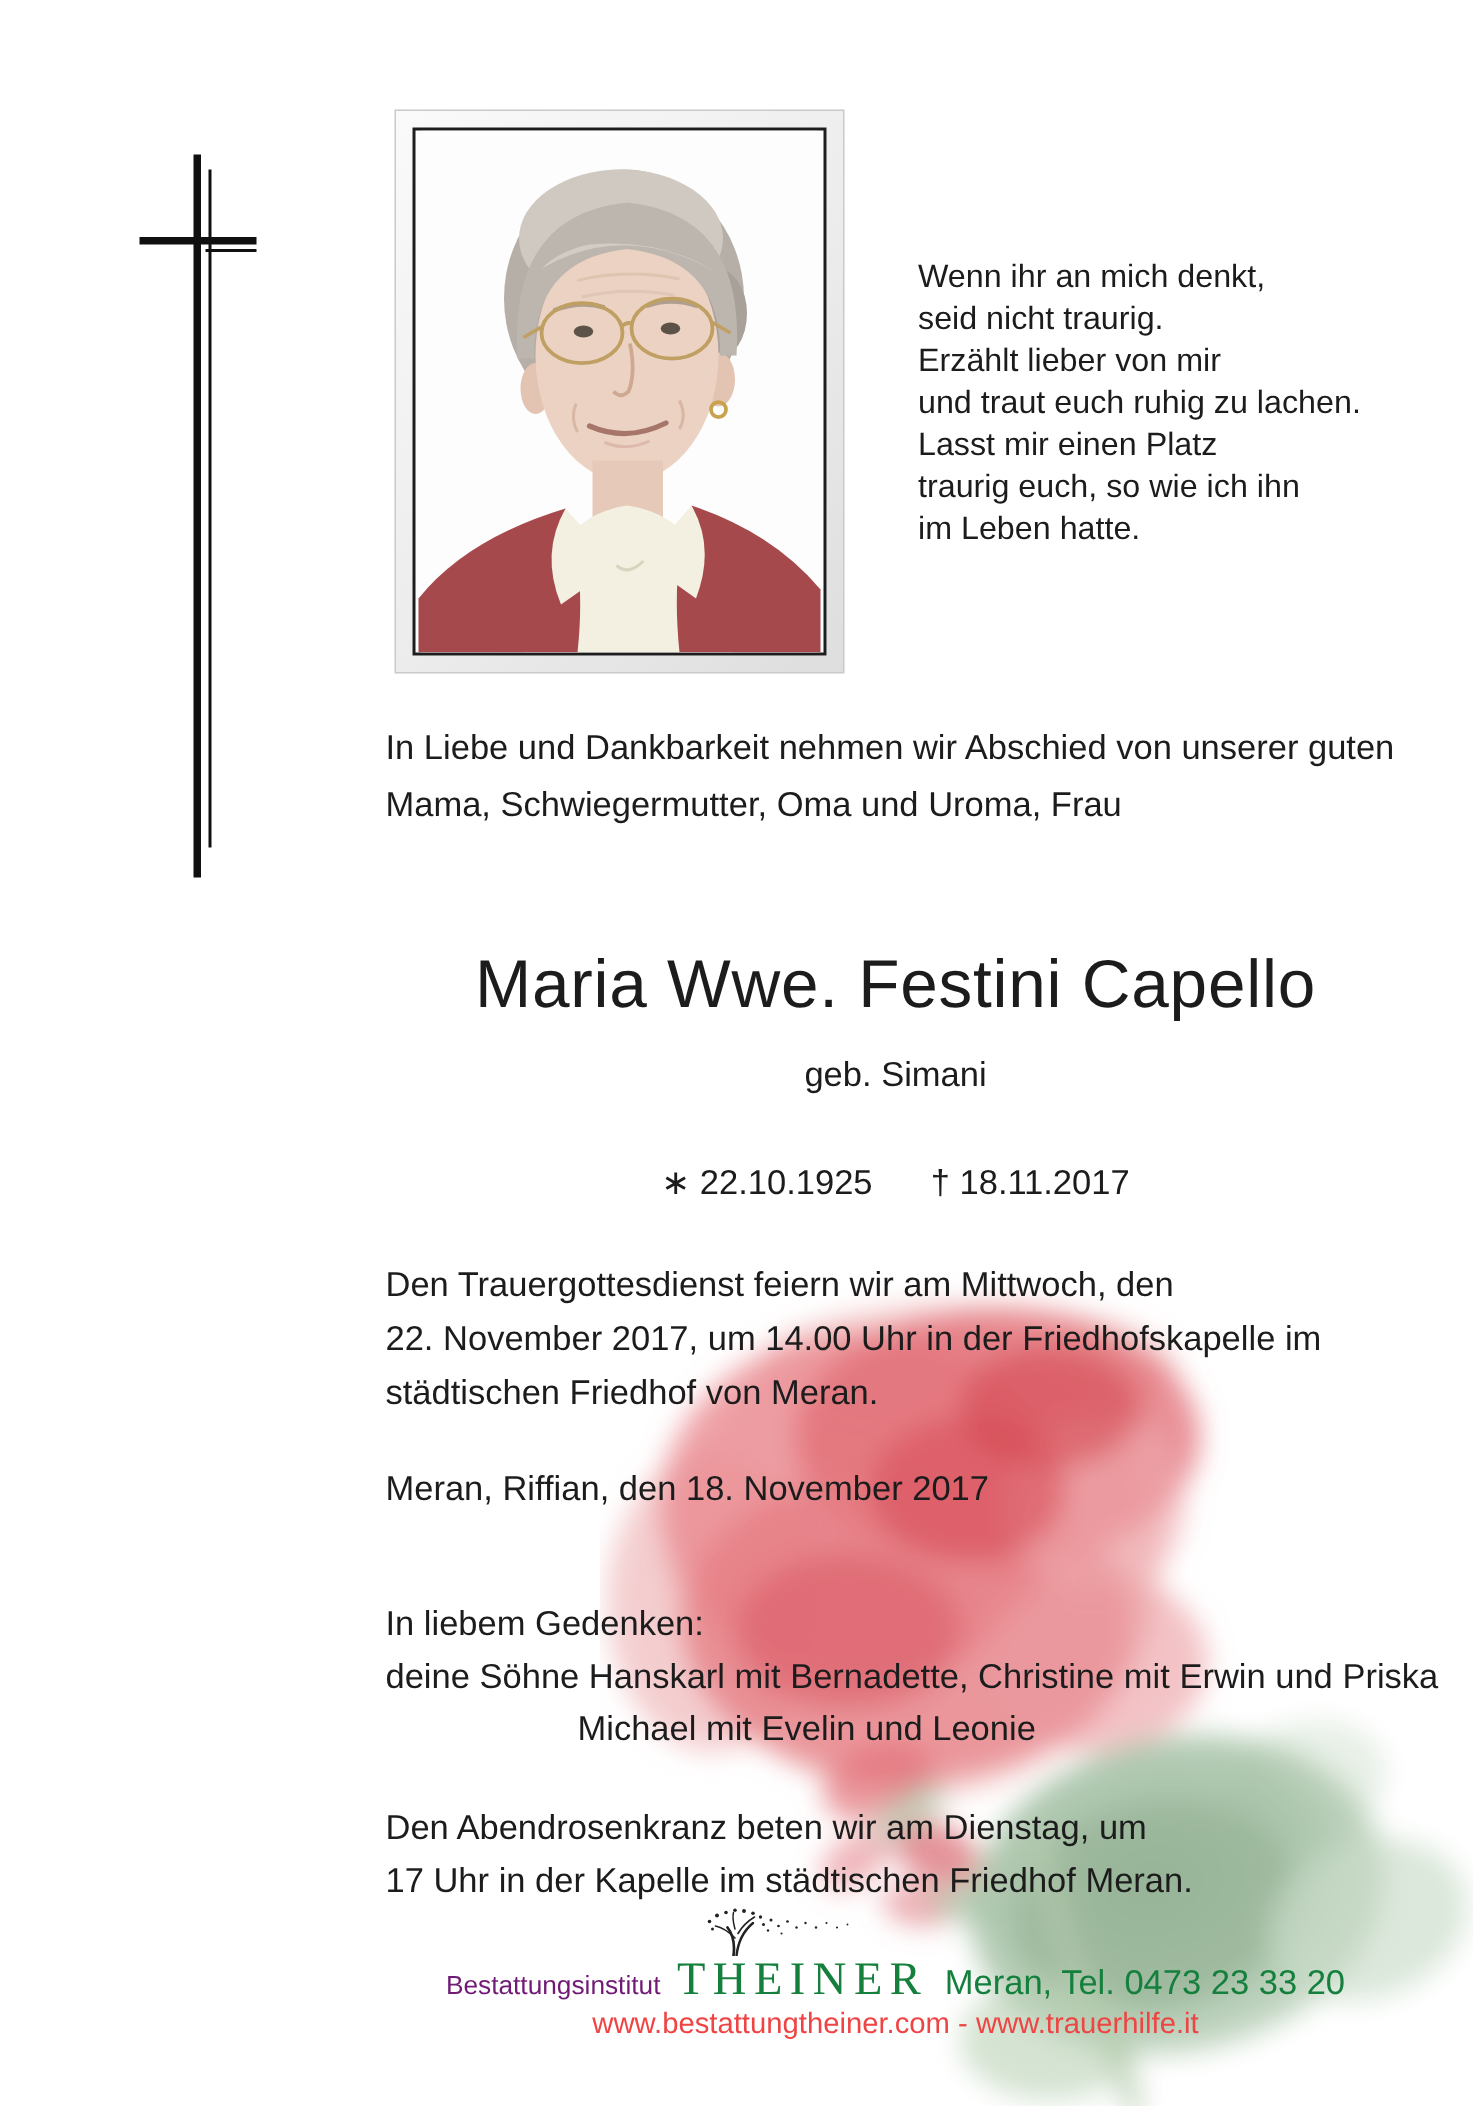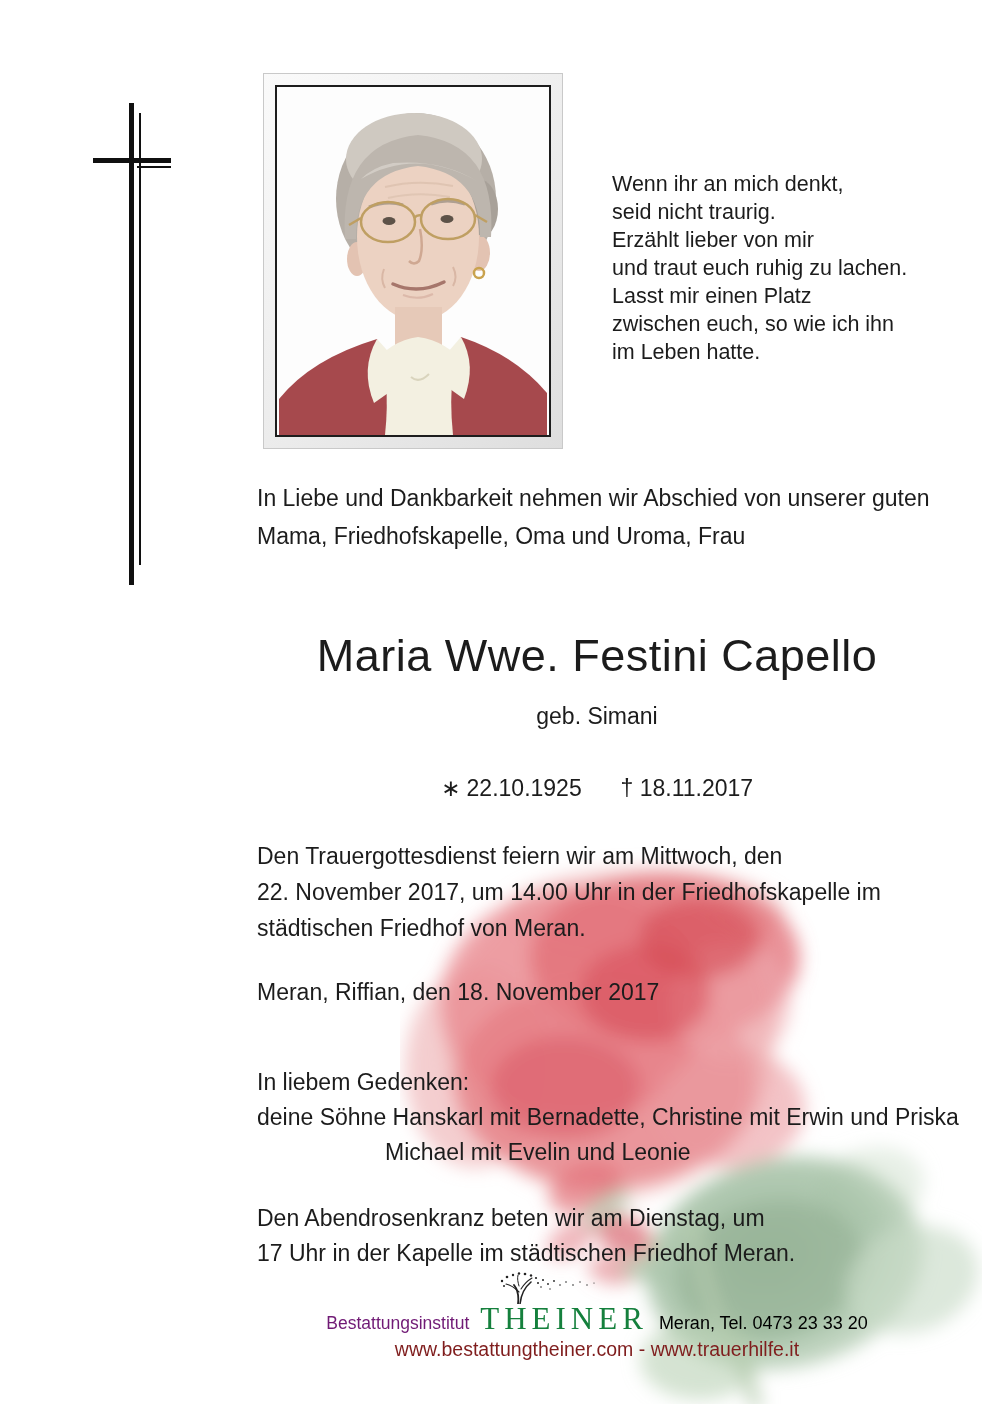--- a/index.html
+++ b/index.html
@@ -75,24 +75,24 @@
     display: flex; justify-content: center; align-items: baseline;
     gap: 11px; white-space: nowrap; z-index: 2;
   }
   .footer-prefix { font-size: 17.5px; color: #701a75; }
   .footer-brand {
     position: relative;
     font-family: "Liberation Serif", "DejaVu Serif", serif;
     font-size: 31px; letter-spacing: 5px; color: #15803d;
   }
   .footer-brand .tree { position: absolute; left: 14px; top: -29px; width: 110px; height: 32px; }
-  .footer-suffix { font-size: 18px; color: #000000; }
+  .footer-suffix { font-size: 23px; color: #15803d; }
   .footer-line2 {
     left: 257px; top: 1338px; width: 680px;
-    text-align: center; font-size: 19.5px; color: #7f1d1d; z-index: 2;
+    text-align: center; font-size: 19.5px; color: #ef4444; z-index: 2;
   }
 </style>
 </head>
 <body>
 
 <div class="page">
 
   <div class="abs flower">
     <svg viewBox="0 0 582 566">
       <defs>
@@ -201,27 +201,27 @@
       </svg>
     </div>
   </div>
 
   <div class="abs poem z2">
     <div>Wenn ihr an mich denkt,</div>
     <div>seid nicht traurig.</div>
     <div>Erzählt lieber von mir</div>
     <div>und traut euch ruhig zu lachen.</div>
     <div>Lasst mir einen Platz</div>
-    <div>zwischen euch, so wie ich ihn</div>
+    <div>traurig euch, so wie ich ihn</div>
     <div>im Leben hatte.</div>
   </div>
 
   <div class="abs bodytext intro z2">
     <div>In Liebe und Dankbarkeit nehmen wir Abschied von unserer guten</div>
-    <div>Mama, Friedhofskapelle, Oma und Uroma, Frau</div>
+    <div>Mama, Schwiegermutter, Oma und Uroma, Frau</div>
   </div>
 
   <div class="abs center-col name z2">Maria Wwe. Festini Capello</div>
   <div class="abs center-col maiden z2">geb. Simani</div>
   <div class="abs center-col dates z2">
     <span class="sym">∗</span>
     <span>22.10.1925</span>
     <span class="gapspan"></span>
     <span class="sym">†</span>
     <span>18.11.2017</span>

